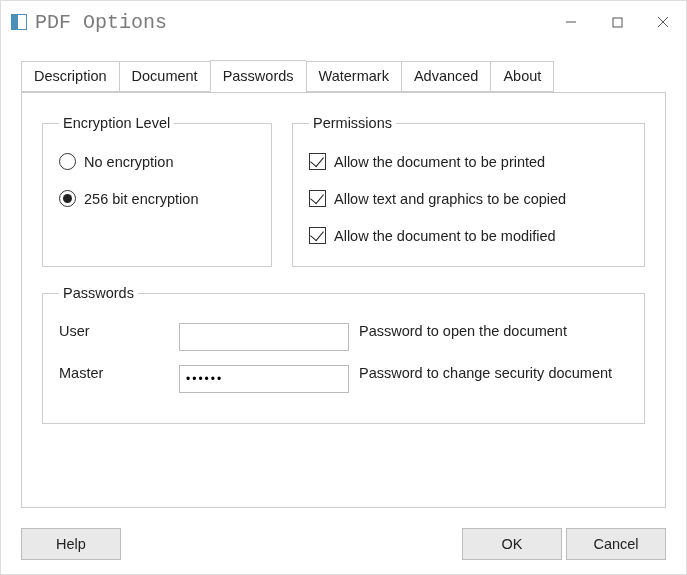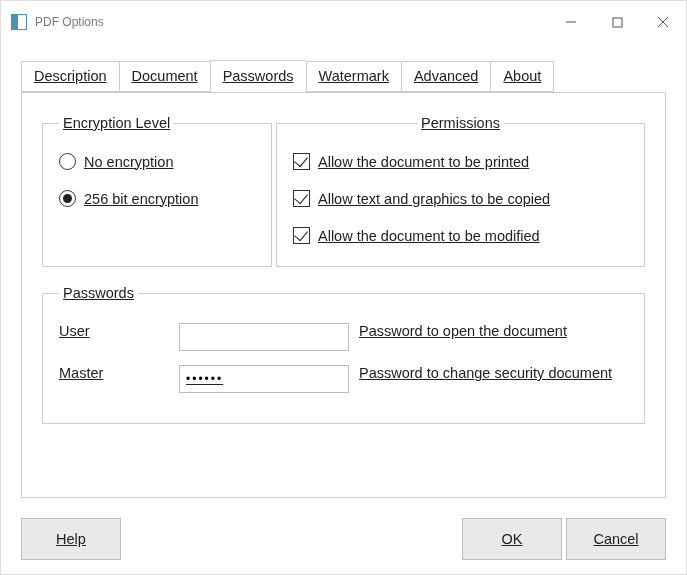--- a/index.html
+++ b/index.html
@@ -23,36 +23,37 @@
     background: #fff;
   }
   .titlebar .app-icon {
     width: 16px; height: 16px;
     border: 1px solid #4a90b8;
     background: linear-gradient(to right, #4a90b8 40%, #fff 40%);
     margin-right: 8px;
   }
   .titlebar .title {
     color: #7a7a7a;
-    font-size: 12px;
+    font-size: 20px;
     flex: 1;
+    font-family: Liberation Mono, monospace;
   }
   .titlebar .winbtns { display: flex; height: 100%; }
   .titlebar .winbtn {
     width: 46px; height: 100%;
     display: flex; align-items: center; justify-content: center;
     color: #666;
   }
   .titlebar .winbtn svg { stroke: #555; stroke-width: 1; fill: none; }
 
   
   .content {
     padding: 18px 20px 14px 20px;
     height: calc(100% - 42px);
-    display: flex; flex-direction: column; text-decoration: underline;
+    display: flex; flex-direction: column;
   }
 
   
   .tabs {
     display: flex;
     position: relative;
     z-index: 2;
   }
   .tab {
     padding: 6px 12px 6px 12px;
@@ -76,32 +77,32 @@
 
   .tab-body {
     border: 1px solid #ccc;
     padding: 22px 20px 18px 20px;
     flex: 1;
     position: relative;
     z-index: 1;
   }
 
   
-  .row1 { display: flex; gap: 4px; margin-bottom: 18px; }
+  .row1 { display: flex; gap: 20px; margin-bottom: 18px; }
   fieldset.group {
     border: 1px solid #ccc;
     padding: 10px 16px 16px 16px;
     margin: 0;
   }
   fieldset.group > legend {
     padding: 0 4px;
     color: #222;
   }
   .group.enc { flex: 0 0 230px; }
-  .group.perm { flex: 1; text-align: center; }
+  .group.perm { flex: 1; }
 
   .radio-row, .check-row {
     display: flex; align-items: center;
     margin: 12px 0 6px 0;
   }
   .radio-row + .radio-row, .check-row + .check-row { margin-top: 20px; }
 
   .radio {
     width: 17px; height: 17px;
     border: 1.5px solid #333;
@@ -159,21 +160,21 @@
   .pw-desc { flex: 1; }
 
   
   .footer {
     margin-top: 20px;
     display: flex; align-items: center;
   }
   .btn {
     background: #e9e9e9;
     border: 1px solid #bdbdbd;
-    width: 100px; height: 42px;
+    width: 100px; height: 32px;
     display: flex; align-items: center; justify-content: center;
   }
   .footer .spacer { flex: 1; }
   .footer .btn + .btn { margin-left: 4px; }
 </style>
 </head>
 <body>
 
 <div class="titlebar">
   <div class="app-icon"></div>

